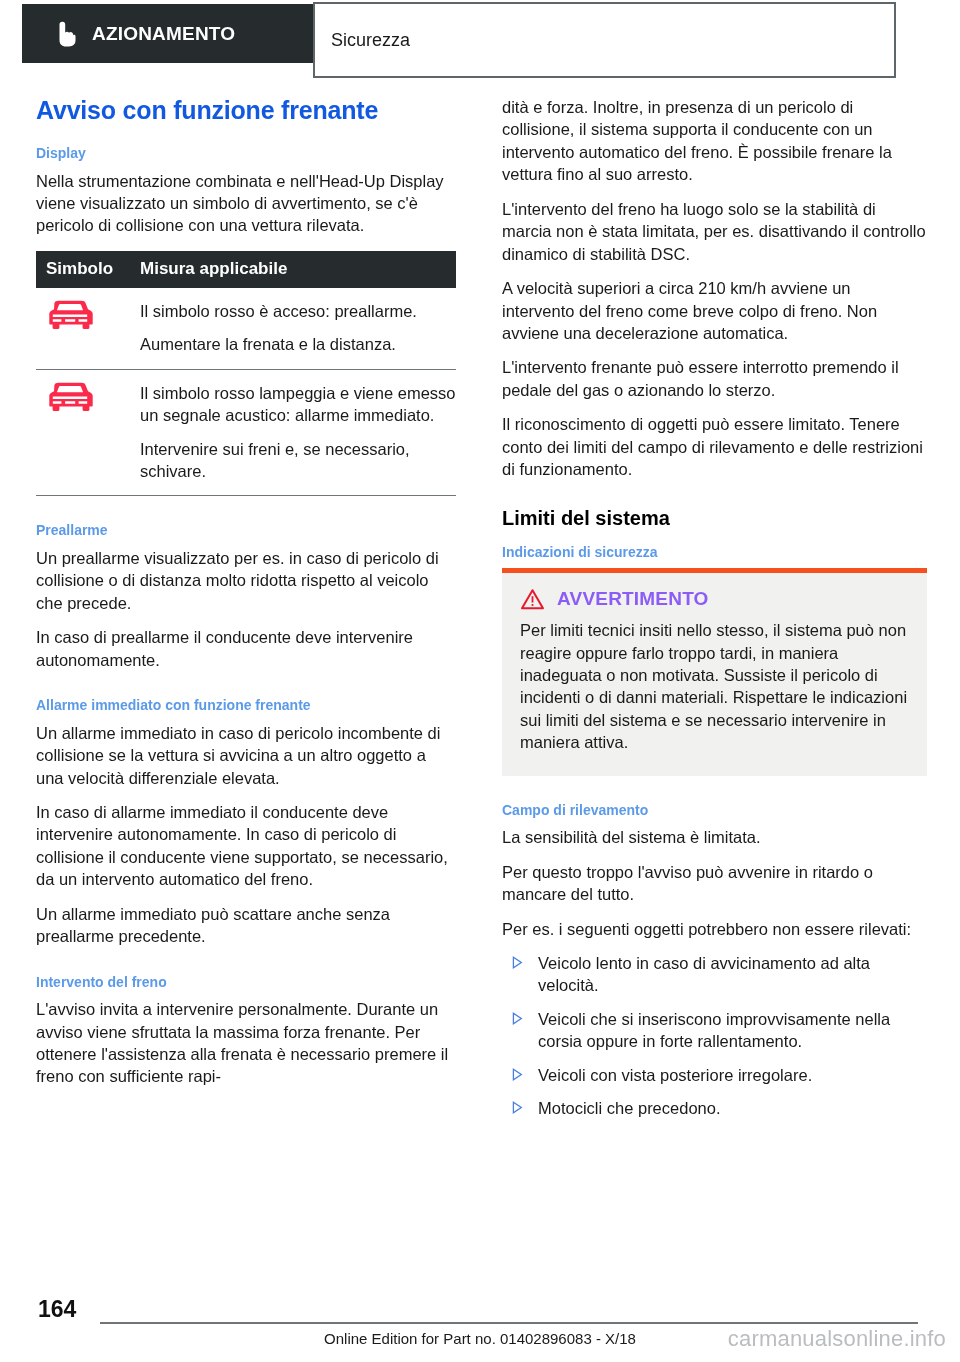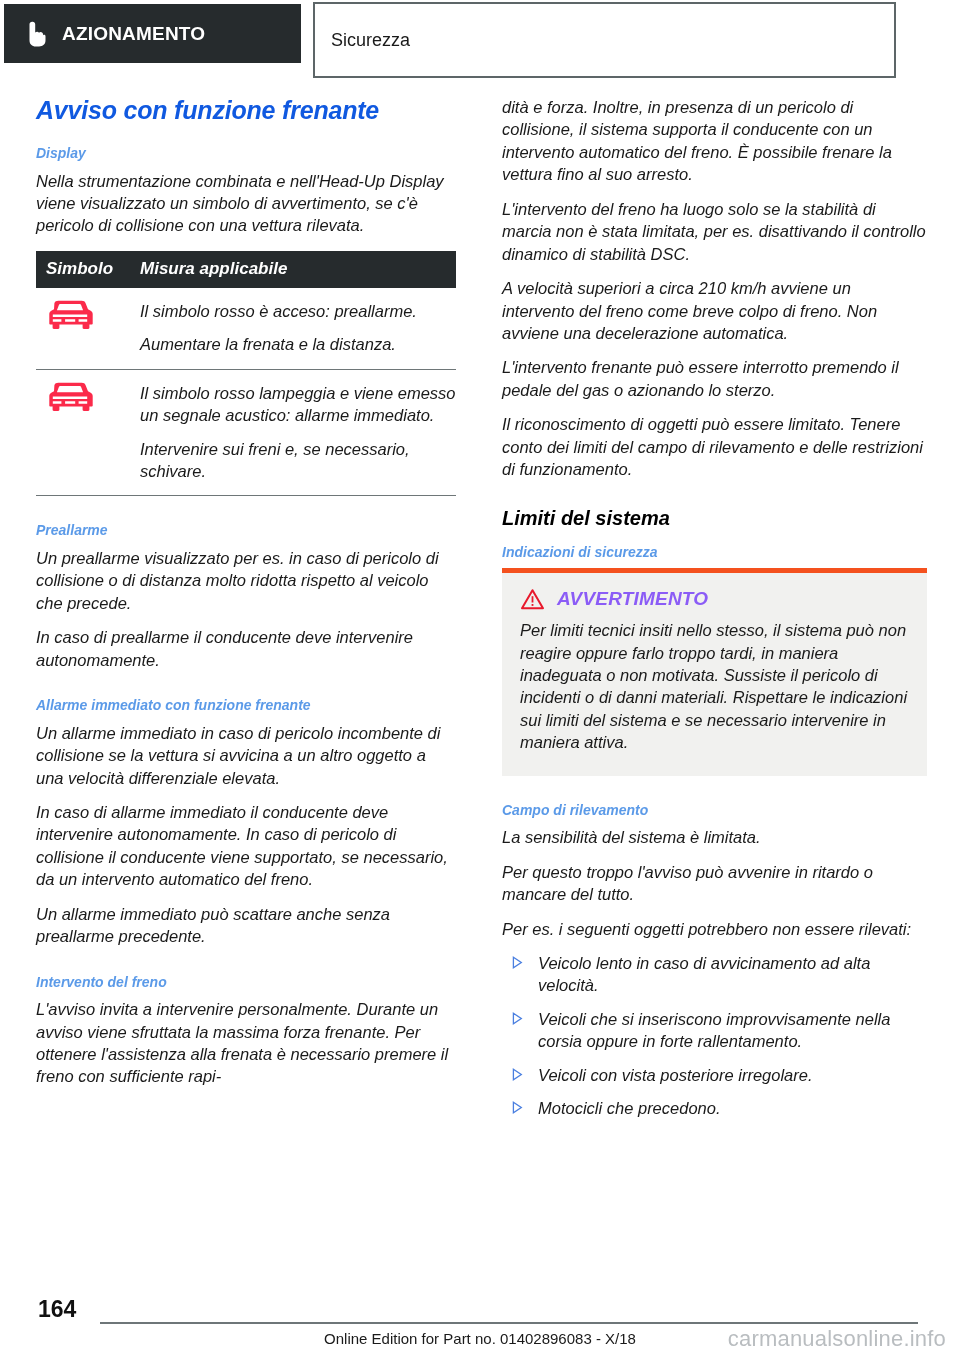--- a/index.html
+++ b/index.html
@@ -18,28 +18,28 @@
 
   
   .header {
     position: absolute;
     top: 0; left: 0;
     width: 960px;
     height: 70px;
   }
   .header-tab {
     position: absolute;
-    left: 4px;
+    left: 22px;
     top: 4px;
     width: 297px;
     height: 59px;
     background: #262b2d;
     display: flex;
     align-items: center;
-    padding-left: 20px;
+    padding-left: 32px;
     box-sizing: border-box;
   }
   .hand-icon {
     width: 22px;
     height: 26px;
     margin-right: 16px;
     display: block;
   }
   .header-tab-label {
     color: #ffffff;
@@ -68,21 +68,20 @@
   
   .columns {
     position: absolute;
     top: 96px;
     left: 0;
     width: 960px;
     display: flex;
   }
   .col {
     width: 420px;
-    font-style: italic;
   }
   .col-left { margin-left: 36px; }
   .col-right { margin-left: 46px; width: 425px; }
 
   h1.doc-title {
     font-size: 25px;
     font-weight: bold;
     color: #1059e0;
     margin: 0 0 20px 0;
     letter-spacing: -0.2px;

